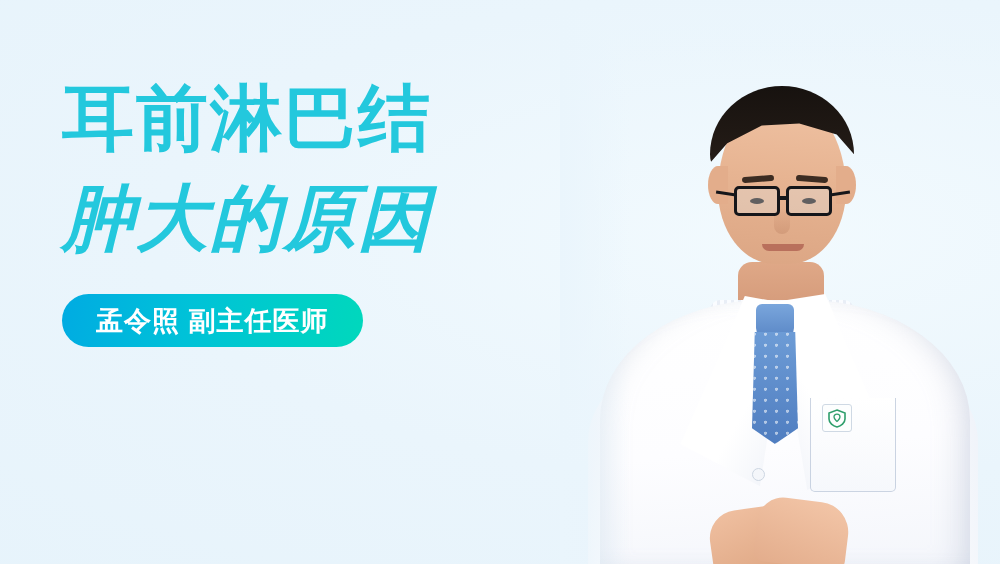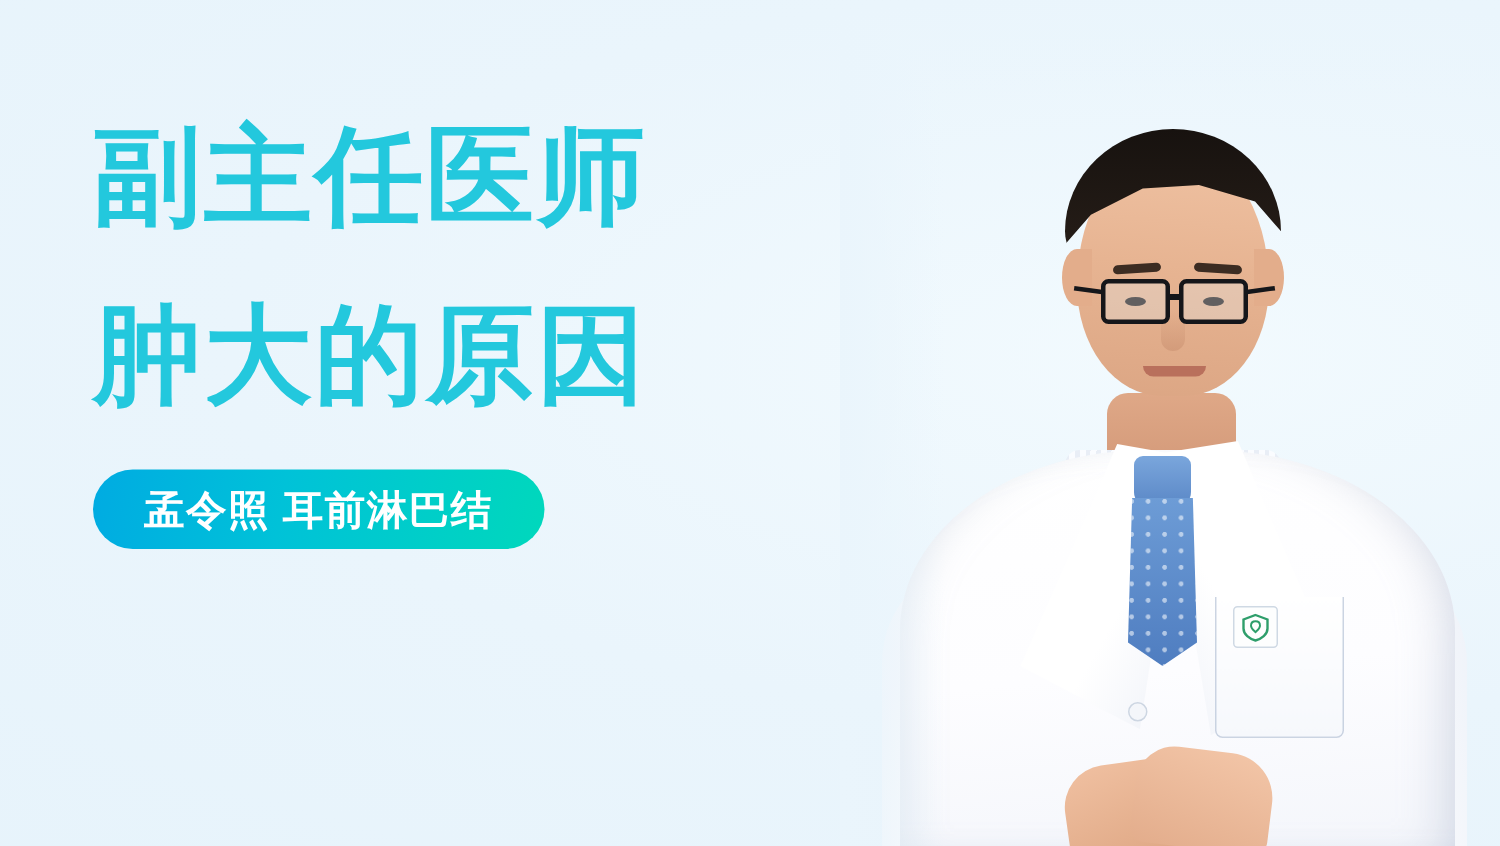--- a/index.html
+++ b/index.html
@@ -29,21 +29,21 @@
     z-index:6;
   }
   .title-line {
     font-size:72px;
     line-height:1.0;
     font-weight:bold;
     color:#23c8dd;
     letter-spacing:2px;
     white-space:nowrap;
   }
-  .title-line.second { margin-top:47px; }
+  .title-line.second { margin-top:28px;font-style:italic; }
 
   .name-pill {
     display:inline-flex;
     align-items:center;
     justify-content:center;
     margin-top:40px;
     height:53px;
     padding:0 34px;
     border-radius:27px;
     background:linear-gradient(100deg, #00abe2 0%, #00c2d8 42%, #00d8bc 100%);
@@ -281,20 +281,20 @@
     <div class="p-layer glass-r"></div>
     <div class="p-layer bridge"></div>
 
     <div class="p-layer hand-a"></div>
     <div class="p-layer hand-b"></div>
 
     <div class="photo-feather"></div>
   </div>
 
   <div class="text-block">
-    <div class="title-line">副主任医师</div>
+    <div class="title-line">耳前淋巴结</div>
     <div class="title-line second">肿大的原因</div>
 
-    <div class="name-pill">孟令照  耳前淋巴结</div>
+    <div class="name-pill">孟令照  副主任医师</div>
 
   </div>
 
 </div>
 
 </body></html>

